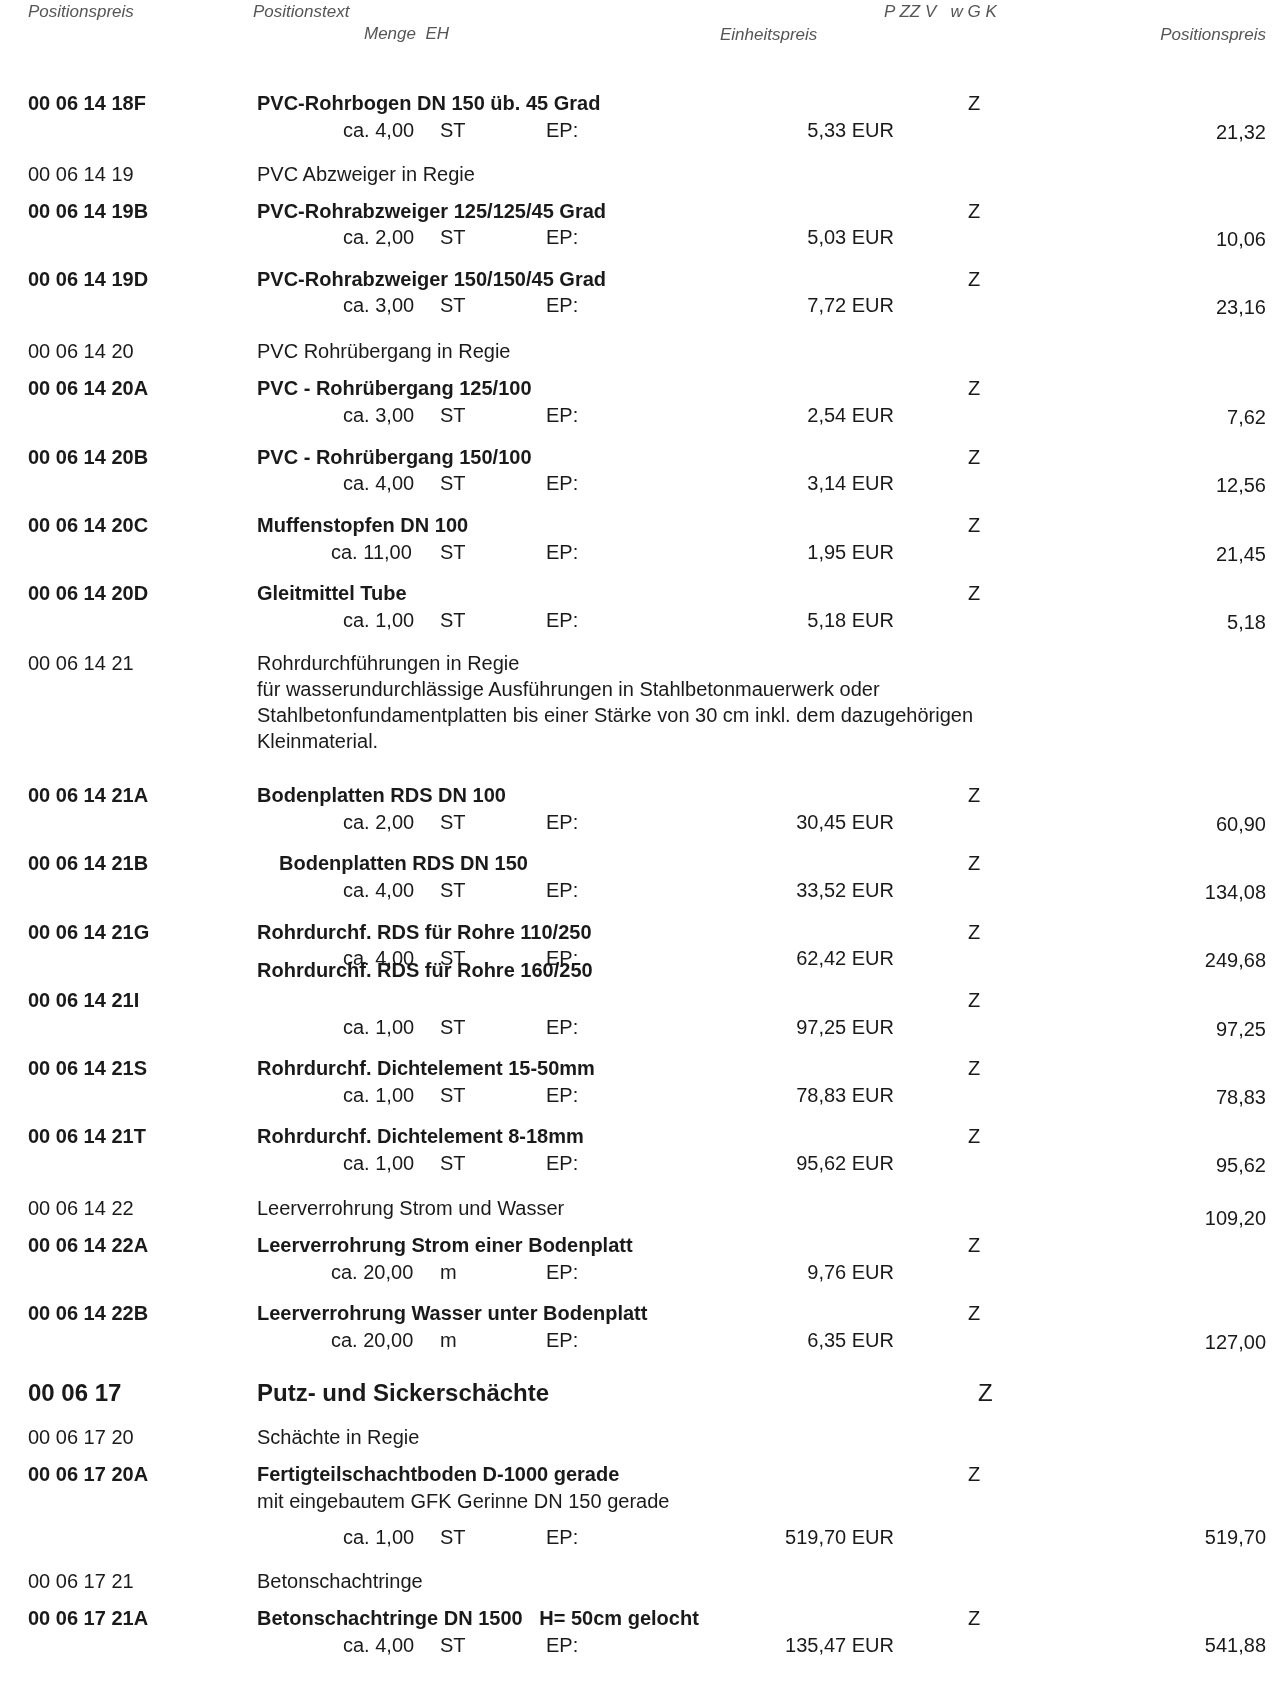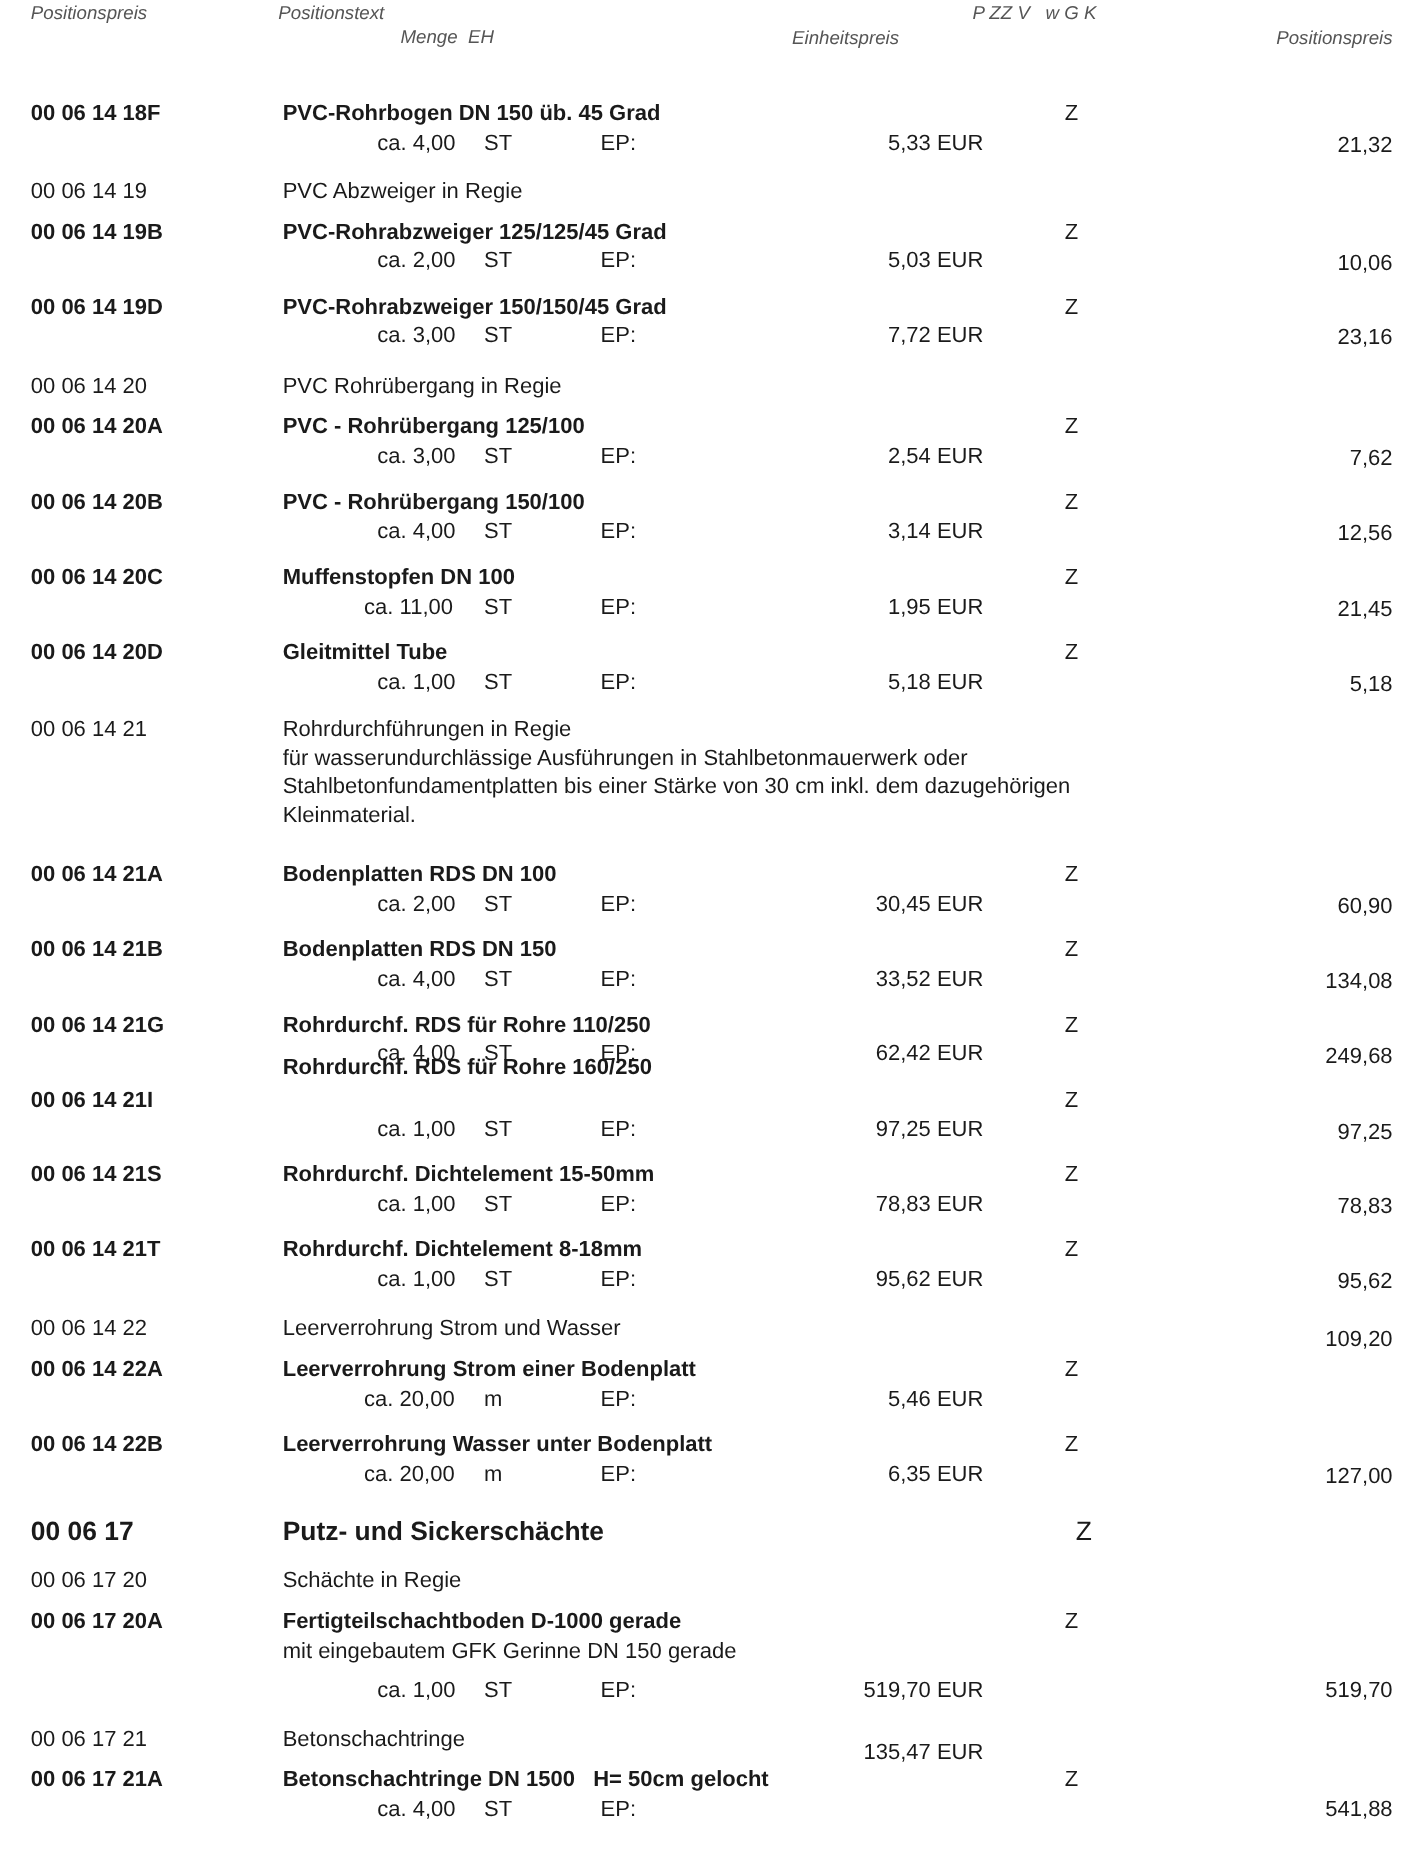--- a/index.html
+++ b/index.html
@@ -129,21 +129,21 @@
   <div class="abs z" style="top:784px;">Z</div>
   <div class="abs qty" style="left:343px;top:811px;">ca. 2,00</div>
   <div class="abs qty" style="left:440px;top:811px;">ST</div>
   <div class="abs ep" style="top:811px;">EP:</div>
   <div class="abs up" style="top:811px;">30,45 EUR</div>
   <div class="abs tp" style="top:813px;">60,90</div>
 </div>
 
 <div>
   <div class="abs num b" style="top:852px;">00 06 14 21B</div>
-  <div class="abs txt b" style="top:852px;">Bodenplatten RDS DN 150</div>
+  <div class="abs txt b" style="top:852px;margin-left:22px;">Bodenplatten RDS DN 150</div>
   <div class="abs z" style="top:852px;">Z</div>
   <div class="abs qty" style="left:343px;top:879px;">ca. 4,00</div>
   <div class="abs qty" style="left:440px;top:879px;">ST</div>
   <div class="abs ep" style="top:879px;">EP:</div>
   <div class="abs up" style="top:879px;">33,52 EUR</div>
   <div class="abs tp" style="top:881px;">134,08</div>
 </div>
 
 <div>
   <div class="abs num b" style="top:921px;">00 06 14 21G</div>
@@ -194,21 +194,21 @@
   <div class="abs txt" style="top:1197px;">Leerverrohrung Strom und Wasser</div>
 </div>
 
 <div>
   <div class="abs num b" style="top:1234px;">00 06 14 22A</div>
   <div class="abs txt b" style="top:1234px;">Leerverrohrung Strom einer Bodenplatt</div>
   <div class="abs z" style="top:1234px;">Z</div>
   <div class="abs qty" style="left:331px;top:1261px;">ca. 20,00</div>
   <div class="abs qty" style="left:440px;top:1261px;">m</div>
   <div class="abs ep" style="top:1261px;">EP:</div>
-  <div class="abs up" style="top:1261px;">5,46 EUR</div>
+  <div class="abs up" style="top:1261px;">9,76 EUR</div>
   <div class="abs tp" style="top:1207px;">109,20</div>
 </div>
 
 <div>
   <div class="abs num b" style="top:1302px;">00 06 14 22B</div>
   <div class="abs txt b" style="top:1302px;">Leerverrohrung Wasser unter Bodenplatt</div>
   <div class="abs z" style="top:1302px;">Z</div>
   <div class="abs qty" style="left:331px;top:1329px;">ca. 20,00</div>
   <div class="abs qty" style="left:440px;top:1329px;">m</div>
   <div class="abs ep" style="top:1329px;">EP:</div>
@@ -244,15 +244,15 @@
   <div class="abs txt" style="top:1570px;">Betonschachtringe</div>
 </div>
 
 <div>
   <div class="abs num b" style="top:1607px;">00 06 17 21A</div>
   <div class="abs txt b" style="top:1607px;white-space:pre;">Betonschachtringe DN 1500   H= 50cm gelocht</div>
   <div class="abs z" style="top:1607px;">Z</div>
   <div class="abs qty" style="left:343px;top:1634px;">ca. 4,00</div>
   <div class="abs qty" style="left:440px;top:1634px;">ST</div>
   <div class="abs ep" style="top:1634px;">EP:</div>
-  <div class="abs up" style="top:1582px;">135,47 EUR</div>
+  <div class="abs up" style="top:1634px;">135,47 EUR</div>
   <div class="abs tp" style="top:1634px;">541,88</div>
 </div>
 
 </body></html>

